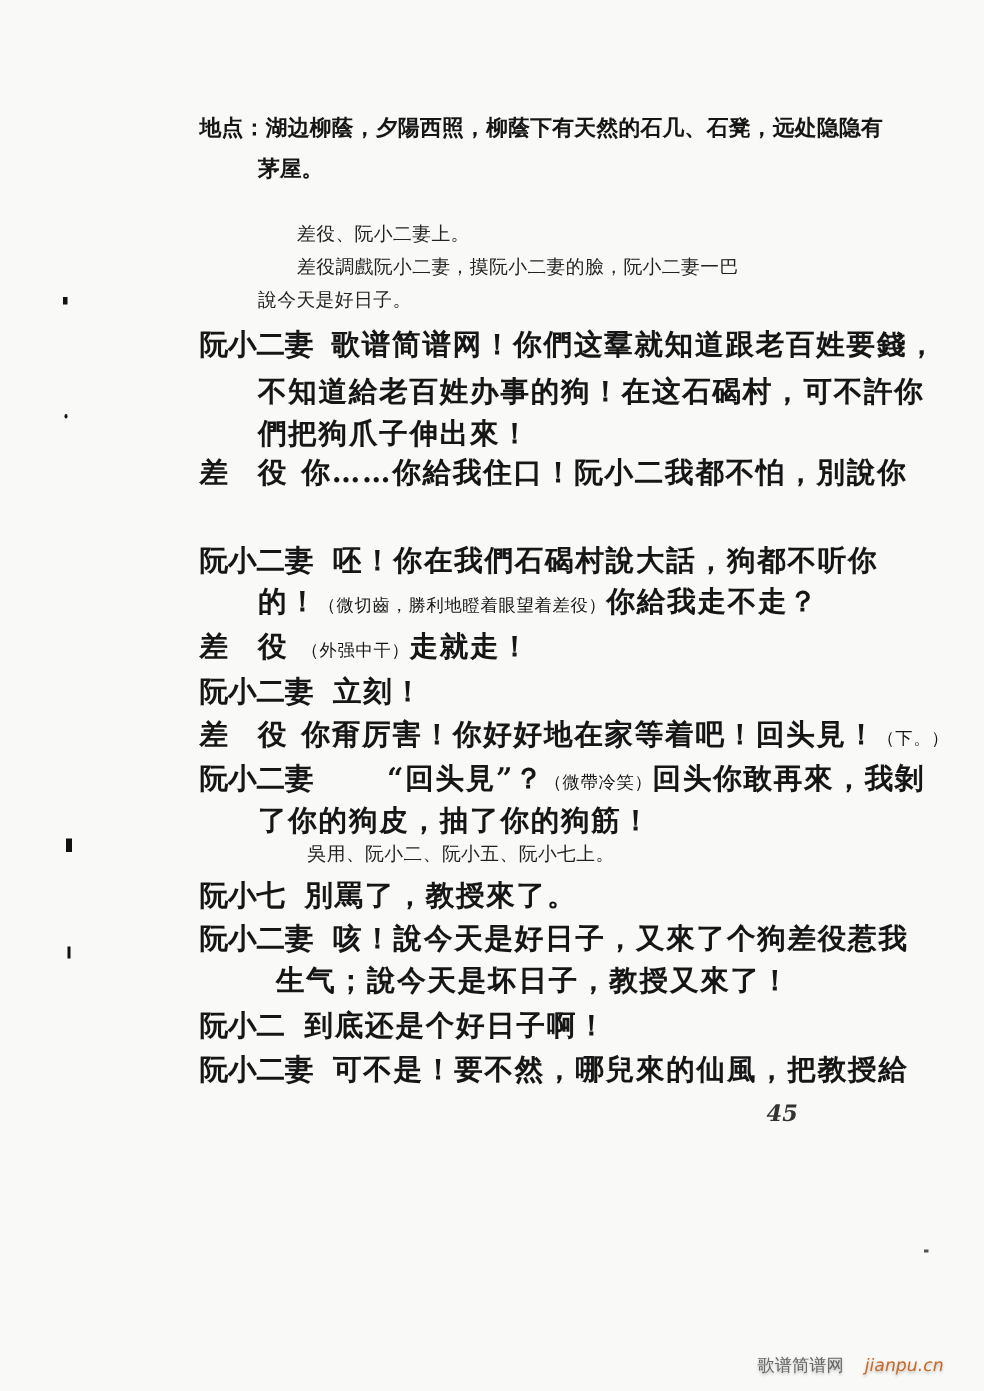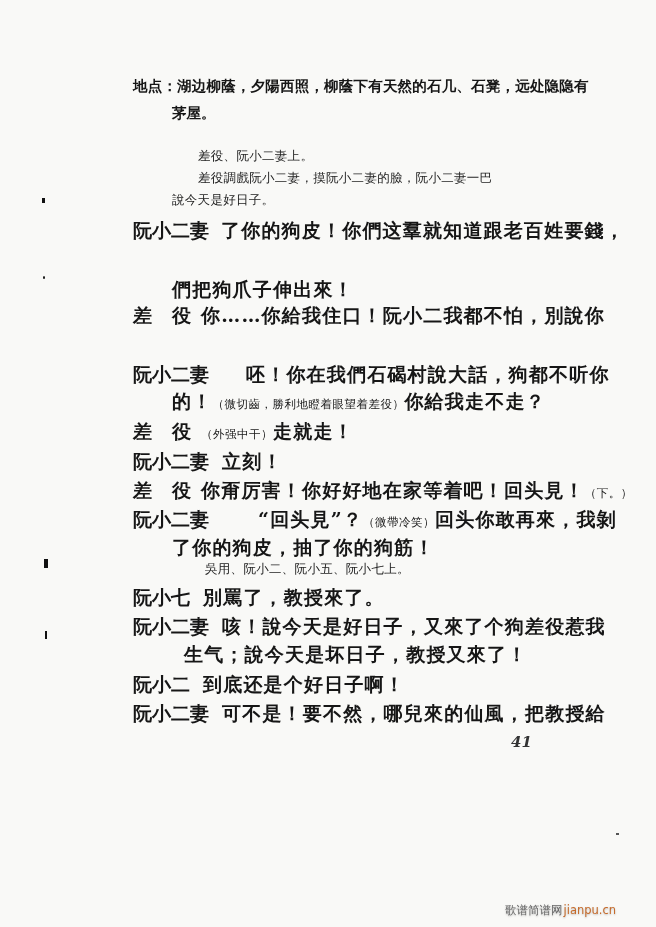--- a/index.html
+++ b/index.html
@@ -84,46 +84,48 @@
       left: 505px;
       top: 903px;
       font-size: 11.5px;
       color: #666;
       font-family: "DejaVu Sans", "Liberation Sans", sans-serif;
       white-space: nowrap;
       text-shadow: 0 1px 2px rgba(0,0,0,0.25);
     }
     .watermark .wm-url {
       color: #c56a2a;
-      margin-left: 1px;
+      margin-left: 14px;
+      font-style: italic;
     }
   </style>
 </head>
 <body>
 
 <div class="page">
 
   <div class="line location">
     <span>地点：</span><span>湖边柳蔭，夕陽西照，柳蔭下有天然的石几、石凳，远处隐隐有</span>
   </div>
   <div class="line location-cont">茅屋。</div>
 
   <div class="line stage-dir" style="left:198px; top:150px;">差役、阮小二妻上。</div>
   <div class="line stage-dir" style="left:198px; top:172px;">差役調戲阮小二妻，摸阮小二妻的臉，阮小二妻一巴</div>
   <div class="line stage-dir" style="left:172px; top:194px;">說今天是好日子。</div>
 
   <div class="speaker" style="top:221px;">阮小二妻</div>
-  <div class="line dialog" style="left:221px; top:221px;">了你的狗皮！你們这羣就知道跟老百姓要錢，</div>
+  <div class="line dialog" style="left:221px; top:221px;">歌谱简谱网！你們这羣就知道跟老百姓要錢，</div>
+  <div class="line dialog" style="left:172px; top:252px;">不知道給老百姓办事的狗！在这石碣村，可不許你</div>
   <div class="line dialog" style="left:172px; top:280px;">們把狗爪子伸出來！</div>
 
   <div class="speaker spaced" style="top:306px;">差役</div>
   <div class="line dialog" style="left:201px; top:306px;">你……你給我住口！阮小二我都不怕，別說你</div>
 
   <div class="speaker" style="top:365px;">阮小二妻</div>
-  <div class="line dialog" style="left:222px; top:365px;margin-left:24px;">呸！你在我們石碣村說大話，狗都不听你</div>
+  <div class="line dialog" style="left:222px; top:365px;">呸！你在我們石碣村說大話，狗都不听你</div>
   <div class="line dialog" style="left:172px; top:392px;">
     <span>的！</span><span class="inline-dir">（微切齒，勝利地瞪着眼望着差役）</span><span>你給我走不走？</span>
   </div>
 
   <div class="speaker spaced" style="top:422px;">差役</div>
   <div class="line dialog" style="left:201px; top:422px;">
     <span class="inline-dir">（外强中干）</span><span>走就走！</span>
   </div>
 
   <div class="speaker" style="top:452px;">阮小二妻</div>
@@ -148,21 +150,21 @@
   <div class="speaker" style="top:617px;">阮小二妻</div>
   <div class="line dialog" style="left:222px; top:617px;">咳！說今天是好日子，又來了个狗差役惹我</div>
   <div class="line dialog" style="left:156px; top:645px;margin-left:28px;">生气；說今天是坏日子，教授又來了！</div>
 
   <div class="speaker" style="top:675px;">阮小二</div>
   <div class="line dialog" style="left:203px; top:675px;">到底还是个好日子啊！</div>
 
   <div class="speaker" style="top:704px;">阮小二妻</div>
   <div class="line dialog" style="left:222px; top:704px;">可不是！要不然，哪兒來的仙風，把教授給</div>
 
-  <div class="page-number">41</div>
+  <div class="page-number">45</div>
 
   <div class="mark" style="left:42px; top:198px; width:3px; height:5px;"></div>
   <div class="mark" style="left:43px; top:276px; width:2px; height:3px; border-radius:50%;"></div>
   <div class="mark" style="left:44px; top:559px; width:4px; height:9px;"></div>
   <div class="mark" style="left:45px; top:631px; width:2px; height:8px;"></div>
   <div class="mark" style="left:616px; top:833px; width:3px; height:2px; background:#555;"></div>
 
   <div class="watermark">
     <span>歌谱简谱网</span><span class="wm-url">jianpu.cn</span>
   </div>

